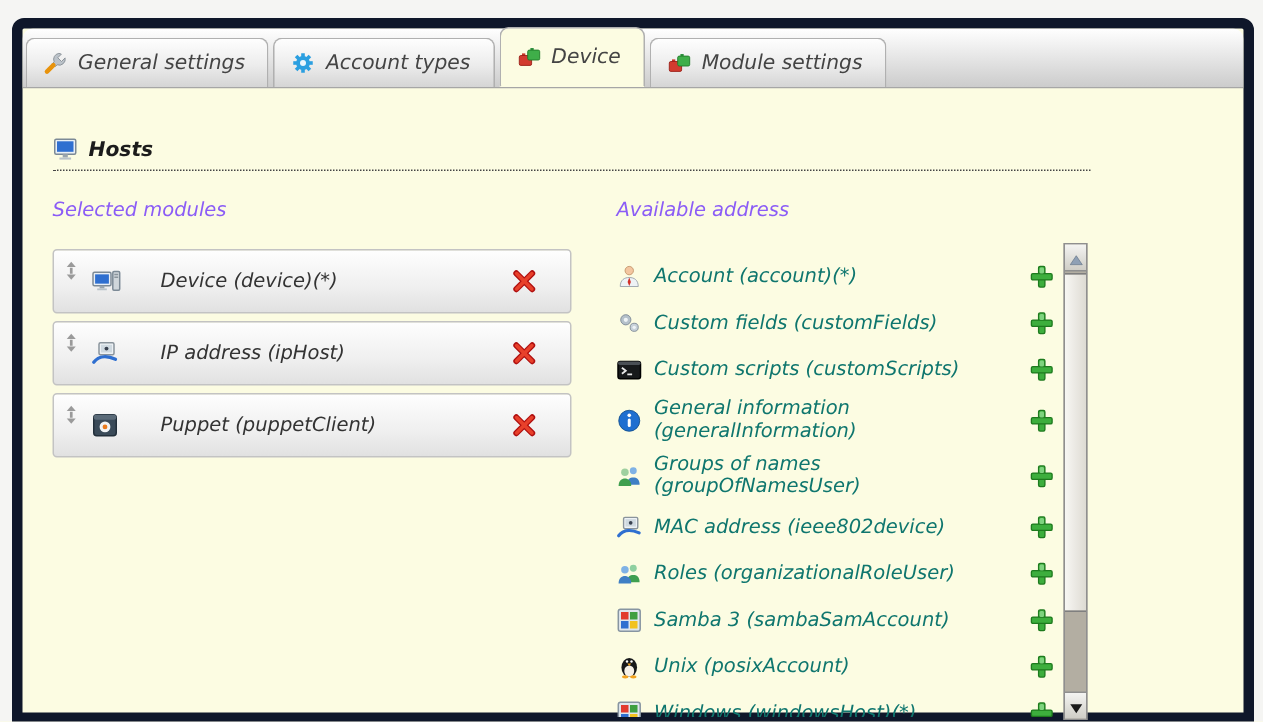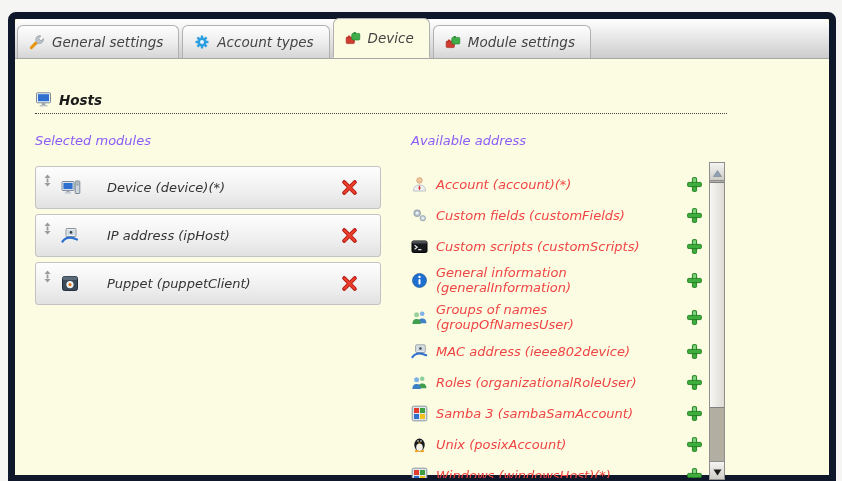--- a/index.html
+++ b/index.html
@@ -61,21 +61,21 @@
   .mod-card .micon{display:inline-flex;width:20px;height:18px;margin-right:26px;}
   .mod-card .mlabel{font-size:13px;color:#333;}
   .mod-card .del{margin-left:auto;display:inline-flex;width:17px;height:17px;cursor:pointer;}
   
   .avail-viewport{
     position:absolute;left:396px;top:103px;width:292px;height:316px;
     overflow:hidden;padding-top:10px;box-sizing:border-box;
   }
   .avail-row{display:flex;align-items:center;min-height:24px;margin-bottom:7px;}
   .avail-row .aicon{display:inline-flex;width:17px;height:17px;margin-right:8px;flex:none;}
-  .avail-row .alabel{font-size:13px;color:#ef4444;line-height:15px;width:235px;}
+  .avail-row .alabel{font-size:13px;color:#0f766e;line-height:15px;width:235px;}
   .avail-row .add{margin-left:auto;display:inline-flex;width:17px;height:17px;cursor:pointer;flex:none;}
   
   .sbar{
     position:absolute;left:694px;top:103px;width:16px;height:318px;
     box-sizing:border-box;border:1px solid #8f8f8f;background:#b3aea2;
   }
   .sb-btn{
     position:absolute;left:0;right:0;height:17px;
     background:linear-gradient(#f4f4f2,#cfcdc6);
     display:flex;align-items:center;justify-content:center;cursor:pointer;

